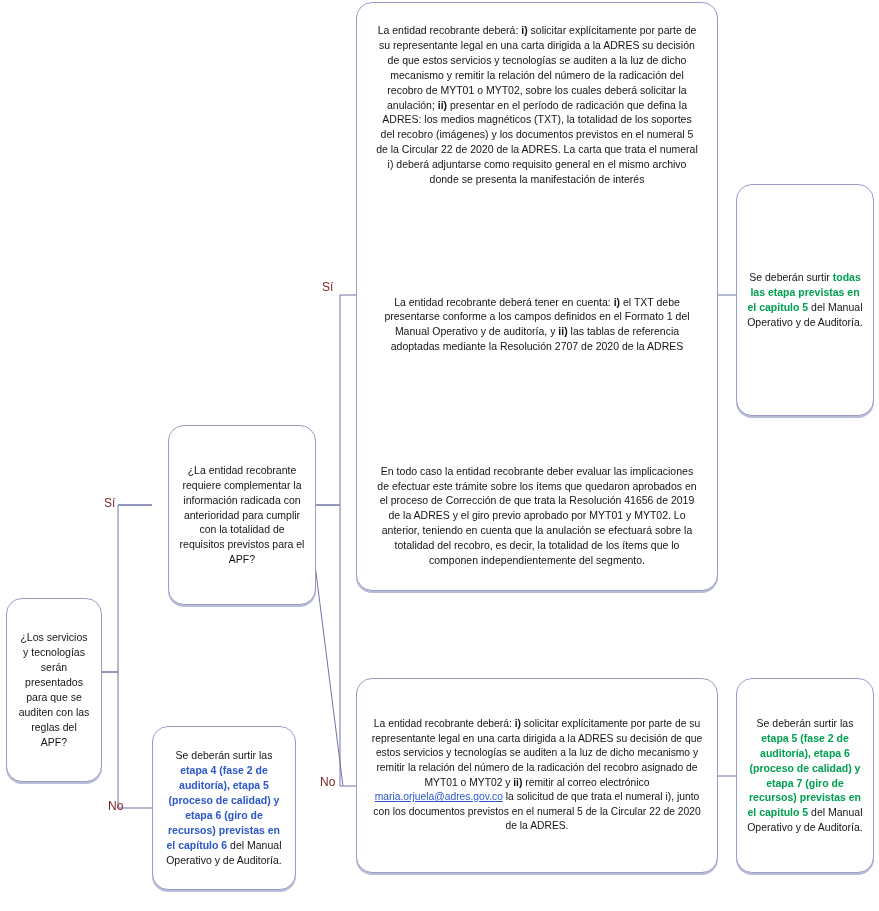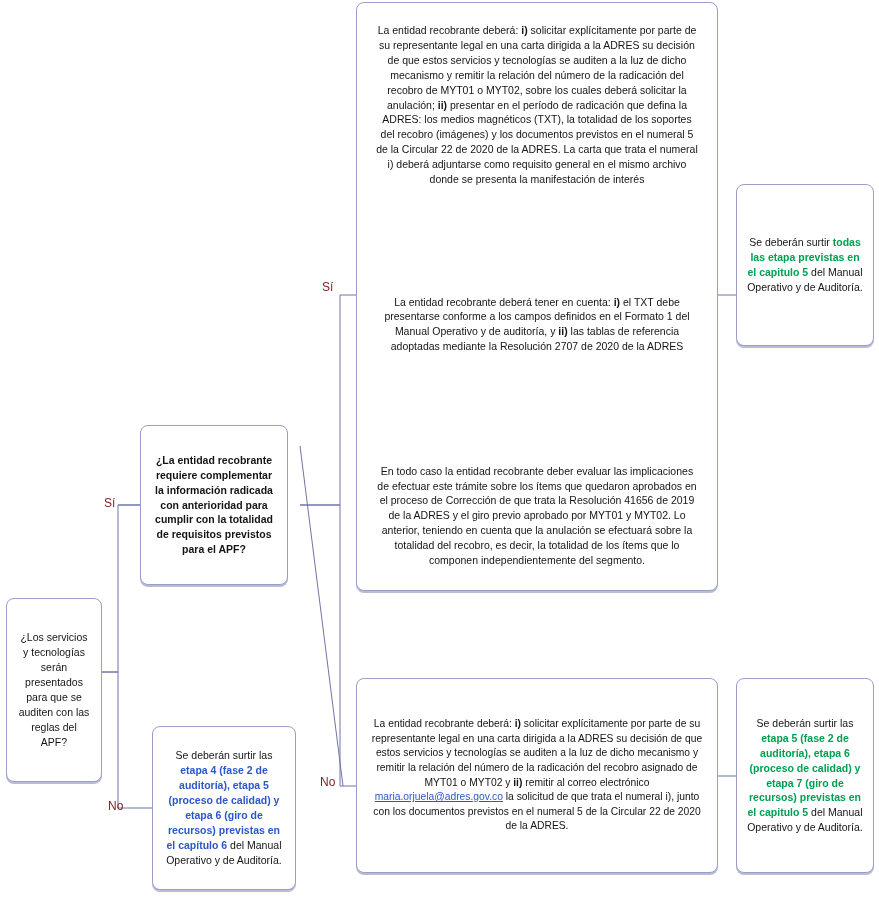--- a/index.html
+++ b/index.html
@@ -25,21 +25,21 @@
     top: 0;
     width: 879px;
     height: 911px;
     pointer-events: none;
   }
   .node {
     position: absolute;
     box-sizing: border-box;
     background: #ffffff;
     border: 1px solid #9a9ec6;
-    border-radius: 8px;
+    border-radius: 16px;
     box-shadow: 0 2px 0 0 #b9bcd6;
     display: flex;
     align-items: center;
     justify-content: center;
     padding: 8px 10px;
     z-index: 3;
   }
   .node .txt {
     display: block;
     width: 100%;
@@ -65,25 +65,25 @@
     font-size: 12px;
     font-weight: normal;
     color: #7f1d1d;
     z-index: 5;
     background: transparent;
     line-height: 1;
   }
 
   
   #n-root          { left: 6px;   top: 598px; width: 96px;  height: 184px; }
-  #n-decision2     { left: 140px; top: 425px; width: 148px; height: 160px; font-weight: bold; }
+  #n-decision2     { left: 168px; top: 425px; width: 148px; height: 180px; }
   #n-blue-outcome  { left: 152px; top: 726px; width: 144px; height: 164px; }
   #n-si-block      { left: 356px; top: 2px;   width: 362px; height: 589px; flex-direction: column; justify-content: space-between; padding: 14px 18px; }
   #n-no-block      { left: 356px; top: 678px; width: 362px; height: 195px; }
-  #n-green-top     { left: 736px; top: 184px; width: 138px; height: 162px; }
+  #n-green-top     { left: 736px; top: 184px; width: 138px; height: 232px; }
   #n-green-bottom  { left: 736px; top: 678px; width: 138px; height: 195px; }
 
   #n-si-block .seg { width: 100%; }
   #n-si-block .seg .txt { font-size: 10.5px; }
   #n-si-block .seg.s1 { margin-top: 6px; }
   #n-si-block .seg.s2 { margin-top: 40px; }
   #n-si-block .seg.s3 { margin-top: 42px; margin-bottom: 8px; }
 
   #lbl-si-1   { left: 104px; top: 497px; }
   #lbl-no-1   { left: 108px; top: 800px; }

